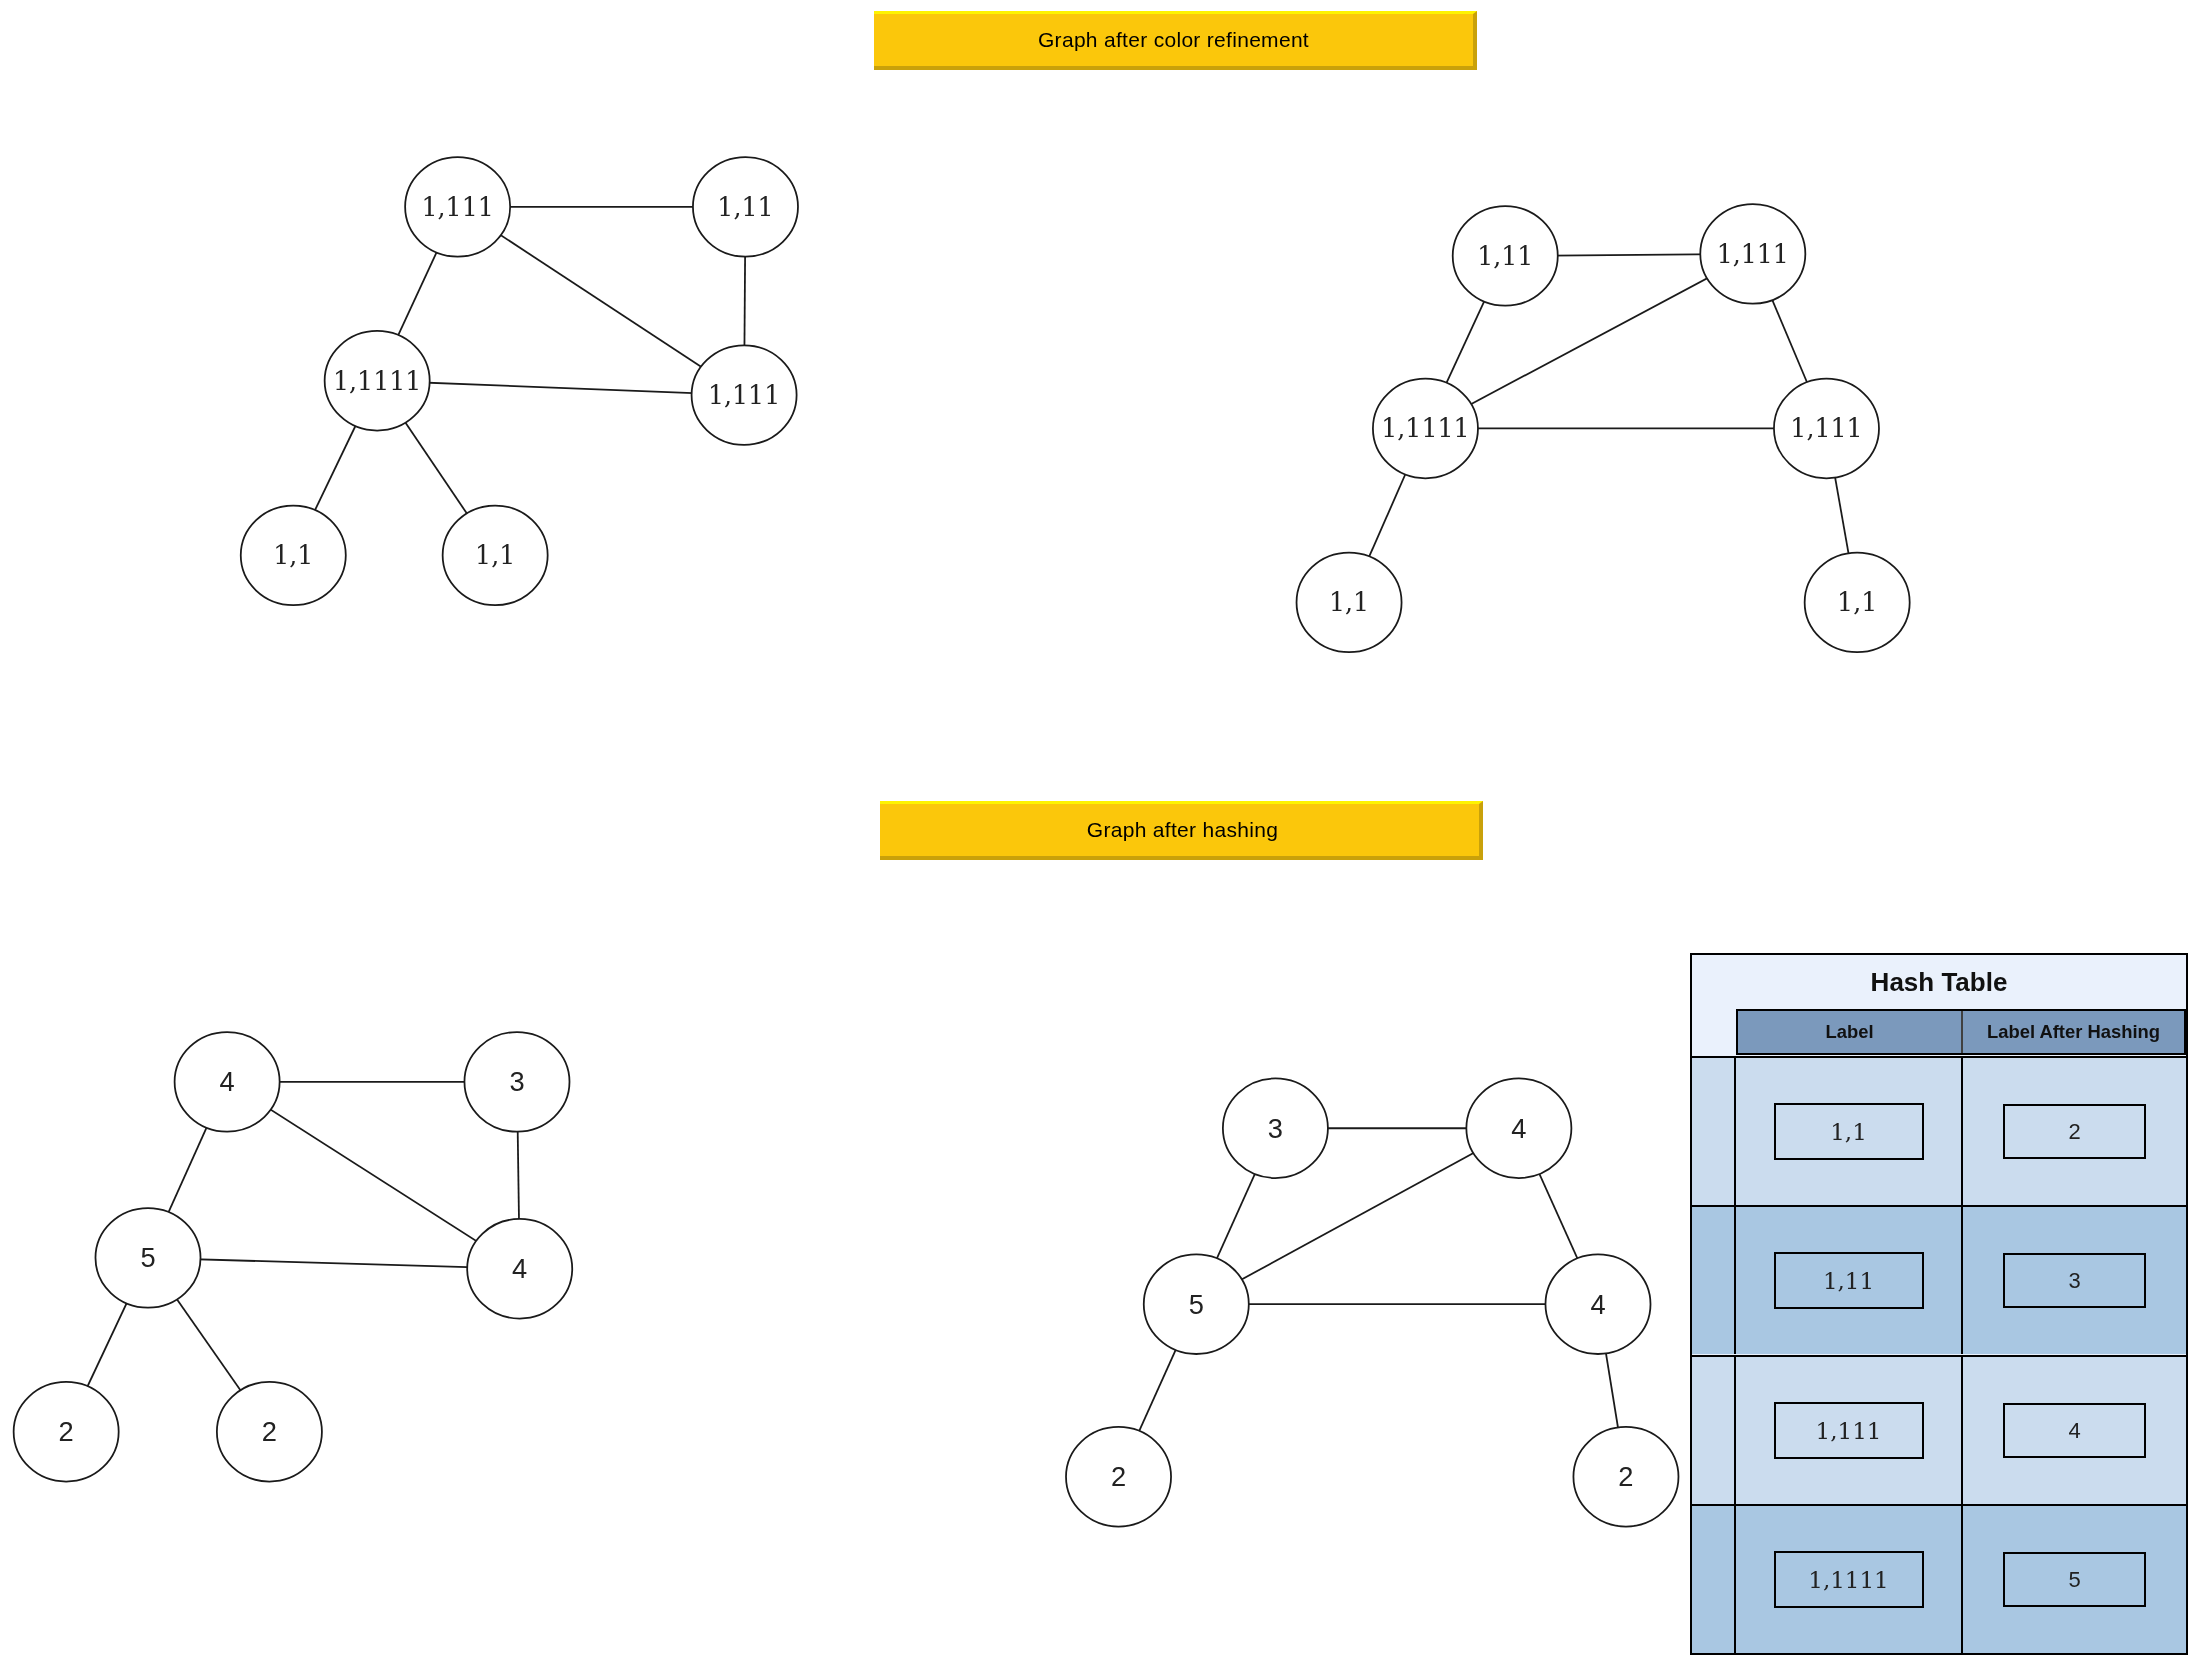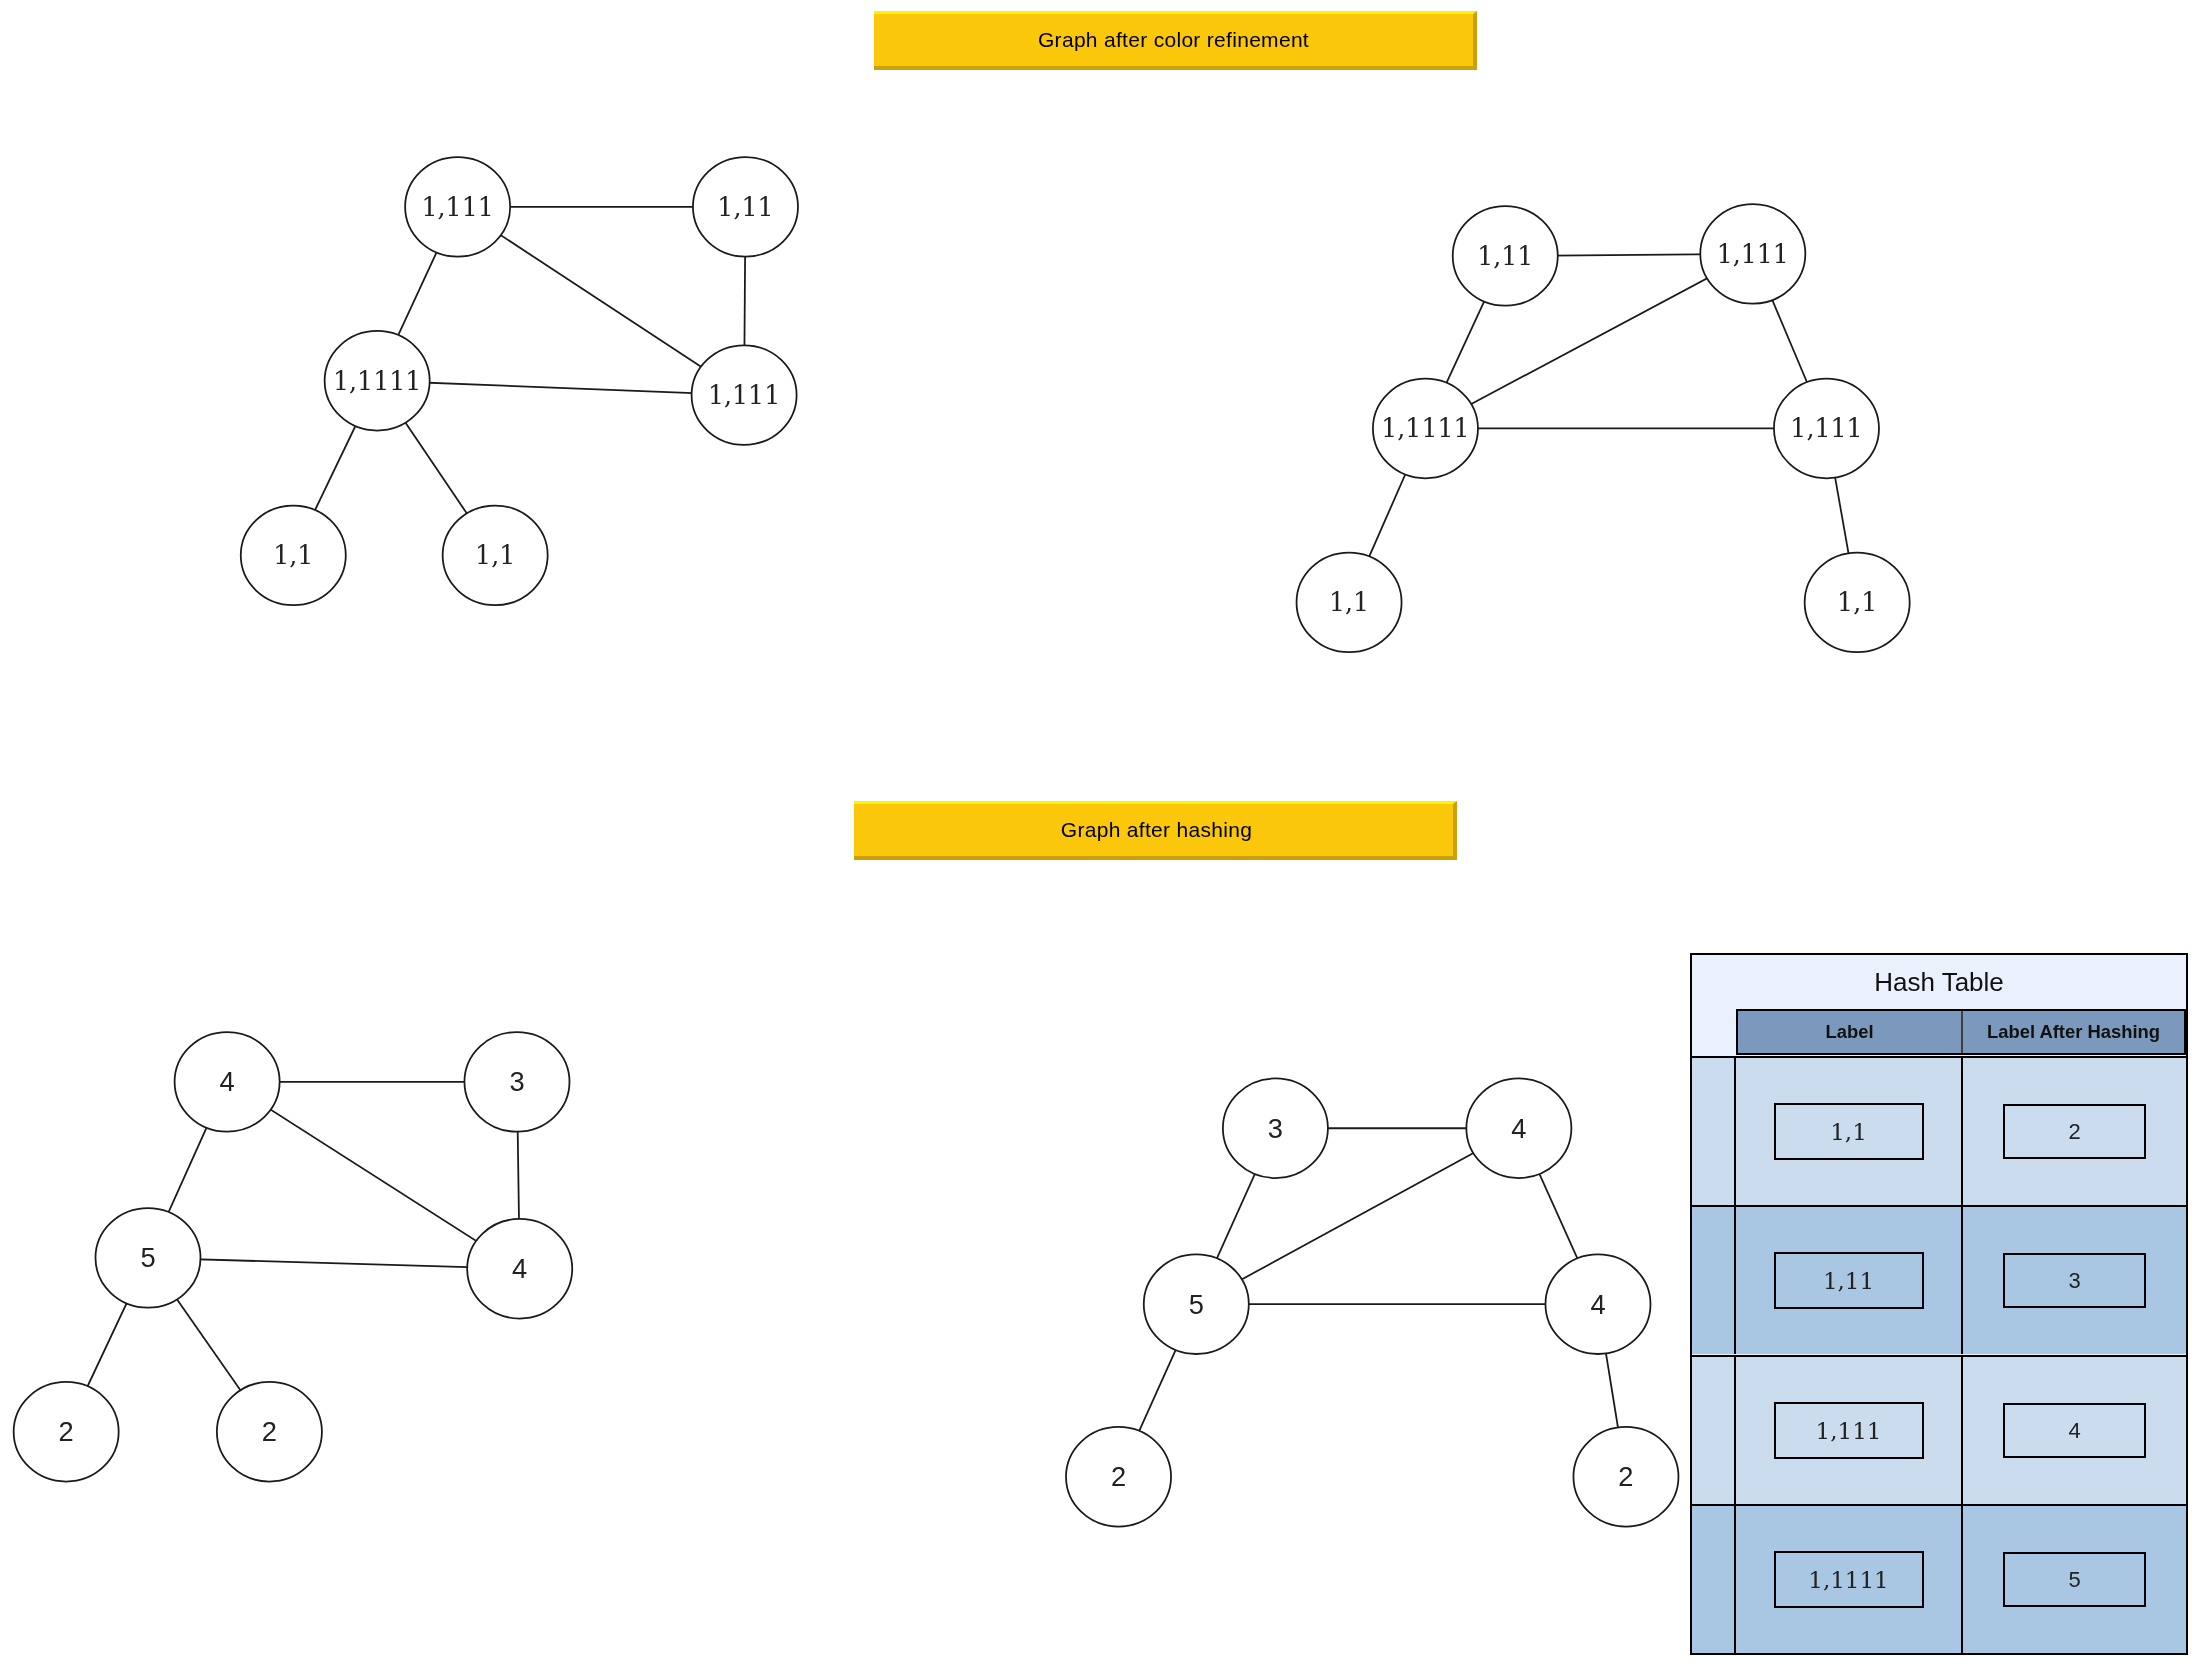--- a/index.html
+++ b/index.html
@@ -24,21 +24,21 @@
     border-bottom: 4.8px solid var(--banner-shadow, #C9A10A);
     box-sizing: border-box;
     display: flex;
     align-items: center;
     justify-content: center;
     font-size: 21px;
     color: #000000;
     letter-spacing: 0.3px;
   }
   .banner-1 { left: 874px; top: 11px; }
-  .banner-2 { left: 854px; top: 801px; padding-left: 6px; }
+  .banner-2 { left: 880px; top: 801px; padding-left: 6px; }
 
   
   svg.graphs { position: absolute; left: 0; top: 0; width: 2205px; height: 1672px; }
   .edge { stroke: #1a1a1a; stroke-width: 2.6; }
   .node { fill: #ffffff; stroke: #1a1a1a; stroke-width: 2.6; }
   .nlabel {
     text-anchor: middle;
     fill: #222222;
     font-family: "DejaVu Serif", serif;
     font-size: 37px;
@@ -56,21 +56,21 @@
     width: 498px;
     height: 702px;
     box-sizing: border-box;
     border: 2px solid #000000;
     background: var(--table-title-bg, #EAF1FC);
   }
   .ht-title {
     position: absolute;
     left: 0; top: 0; width: 494px; height: 55px;
     display: flex; align-items: center; justify-content: center;
-    font-size: 26px; font-weight: 400; color: #111111;
+    font-size: 26px; font-weight: 700; color: #111111;
   }
   .ht-header {
     position: absolute;
     left: 44px; top: 54px; width: 450px; height: 46px;
     box-sizing: border-box;
     border: 2px solid #000000;
     background: var(--table-header-bg, #7B99BC);
     display: flex;
     font-weight: bold;
   }

